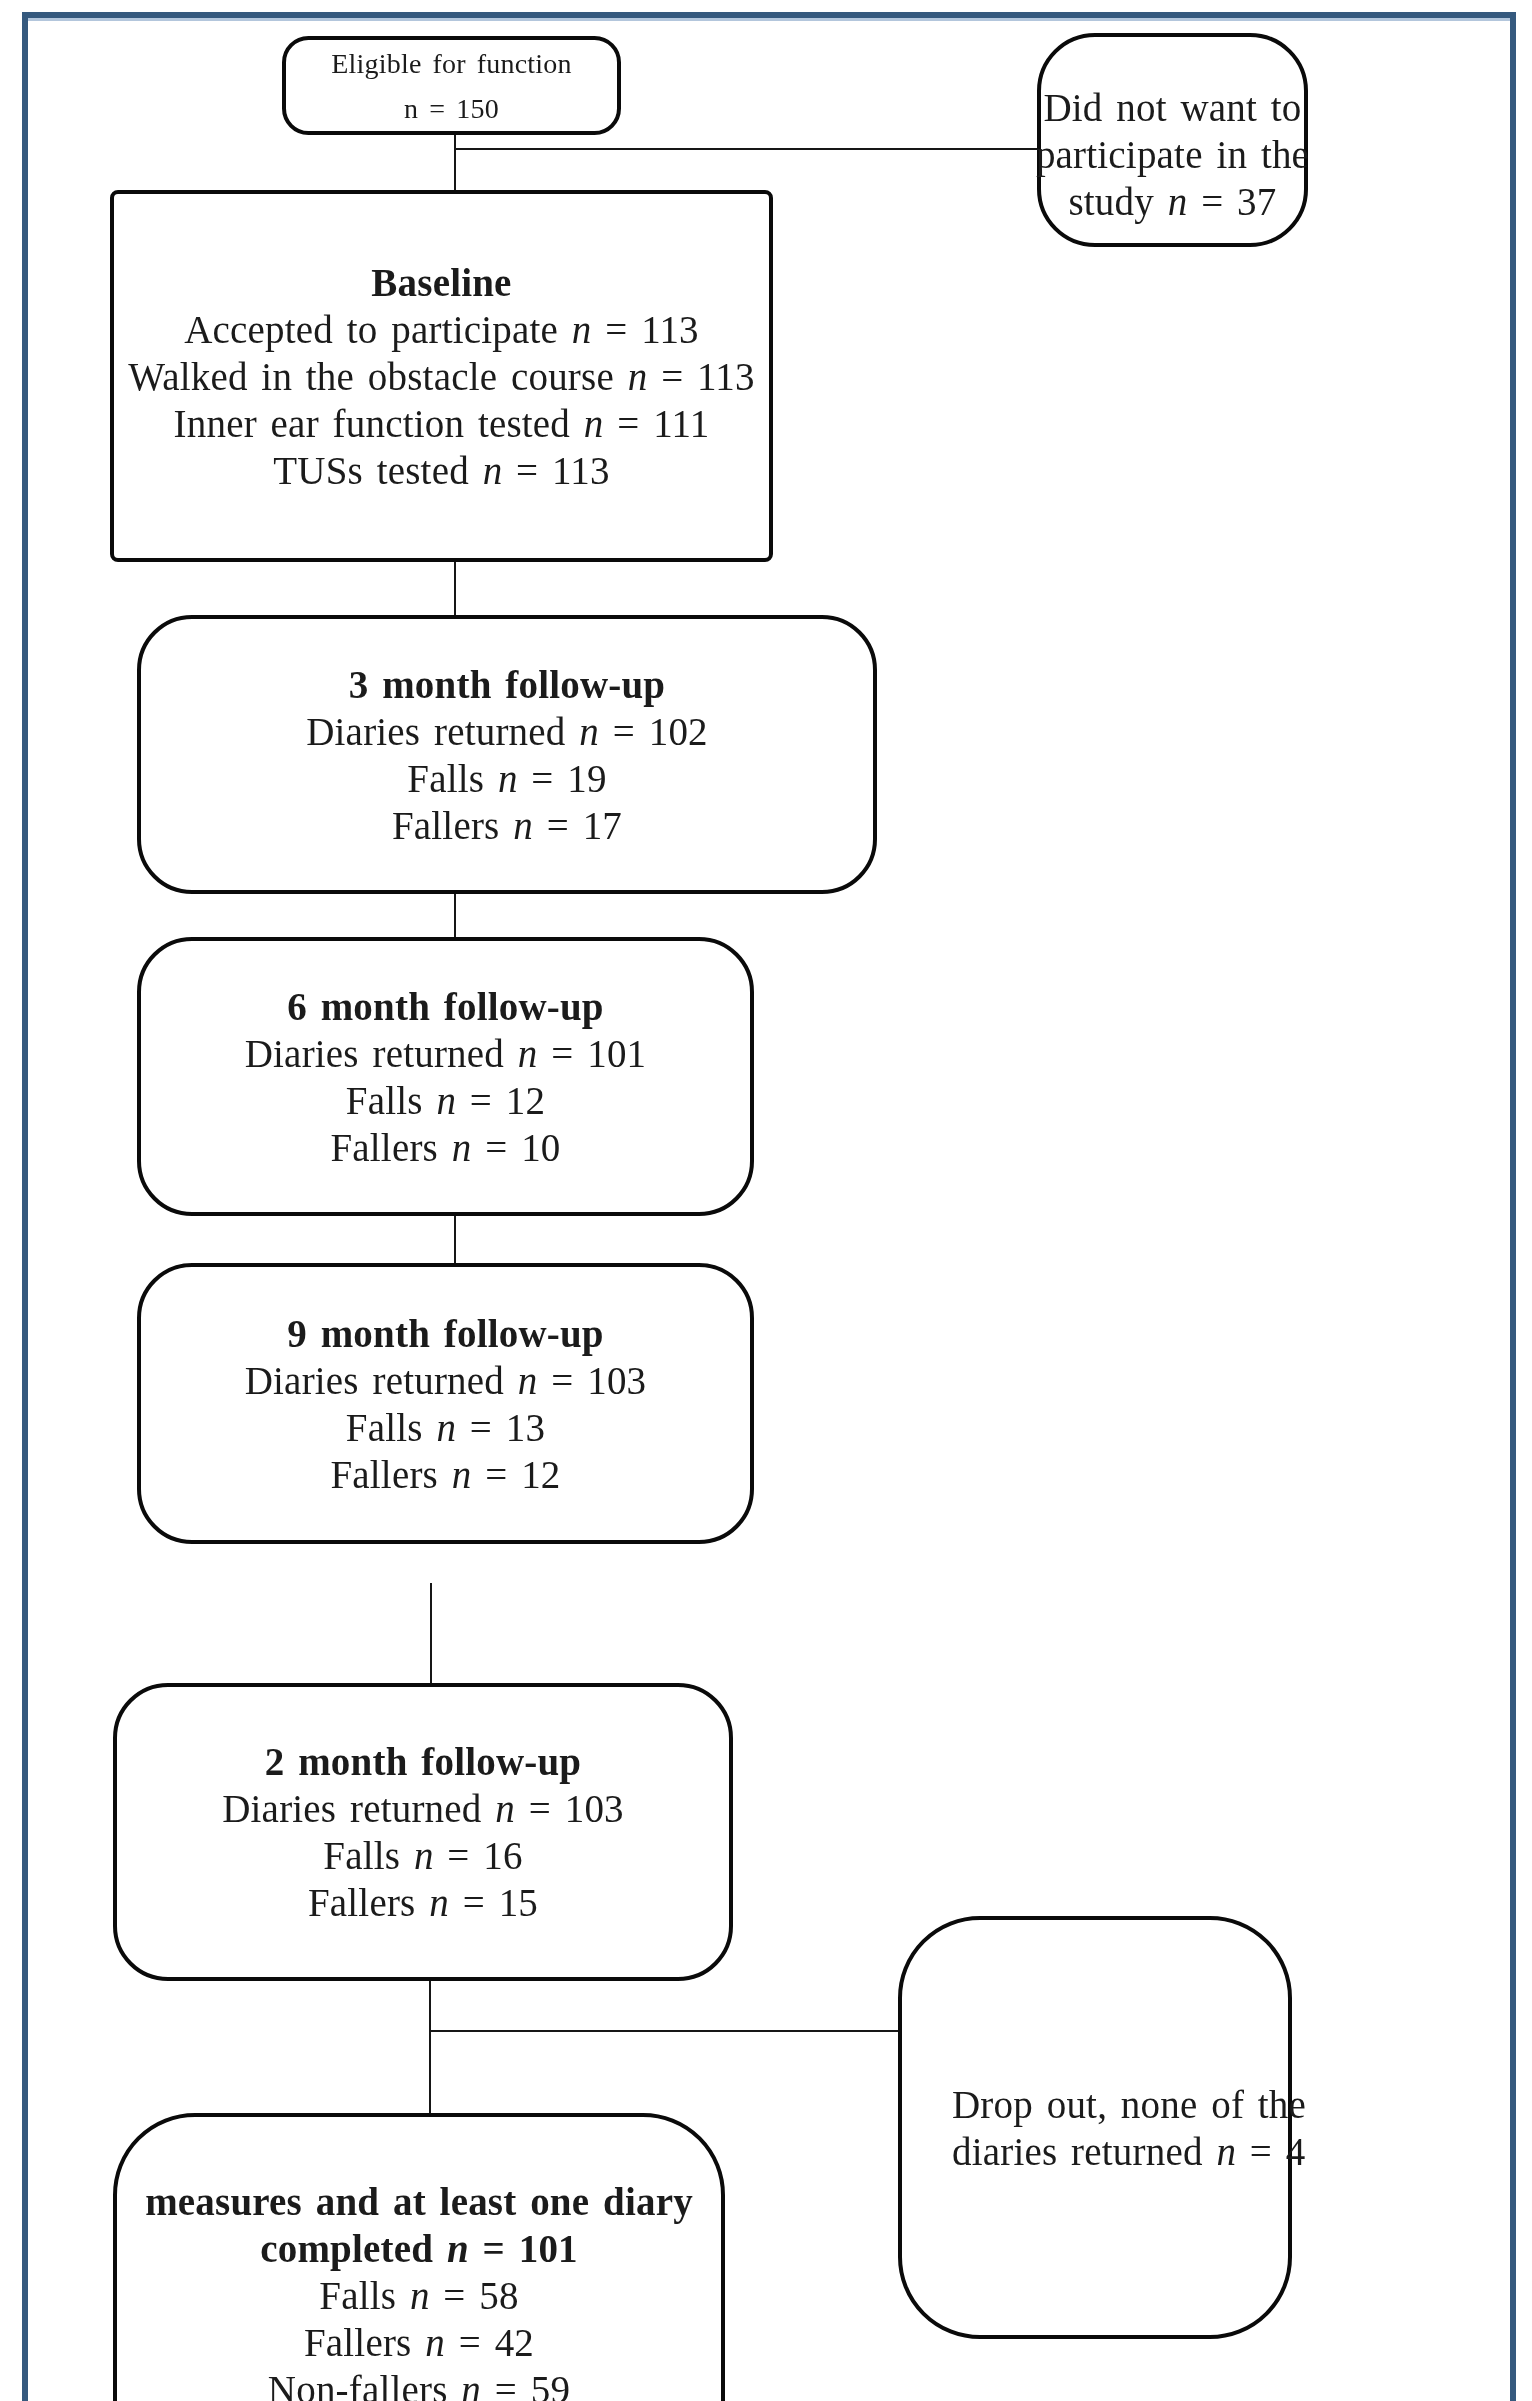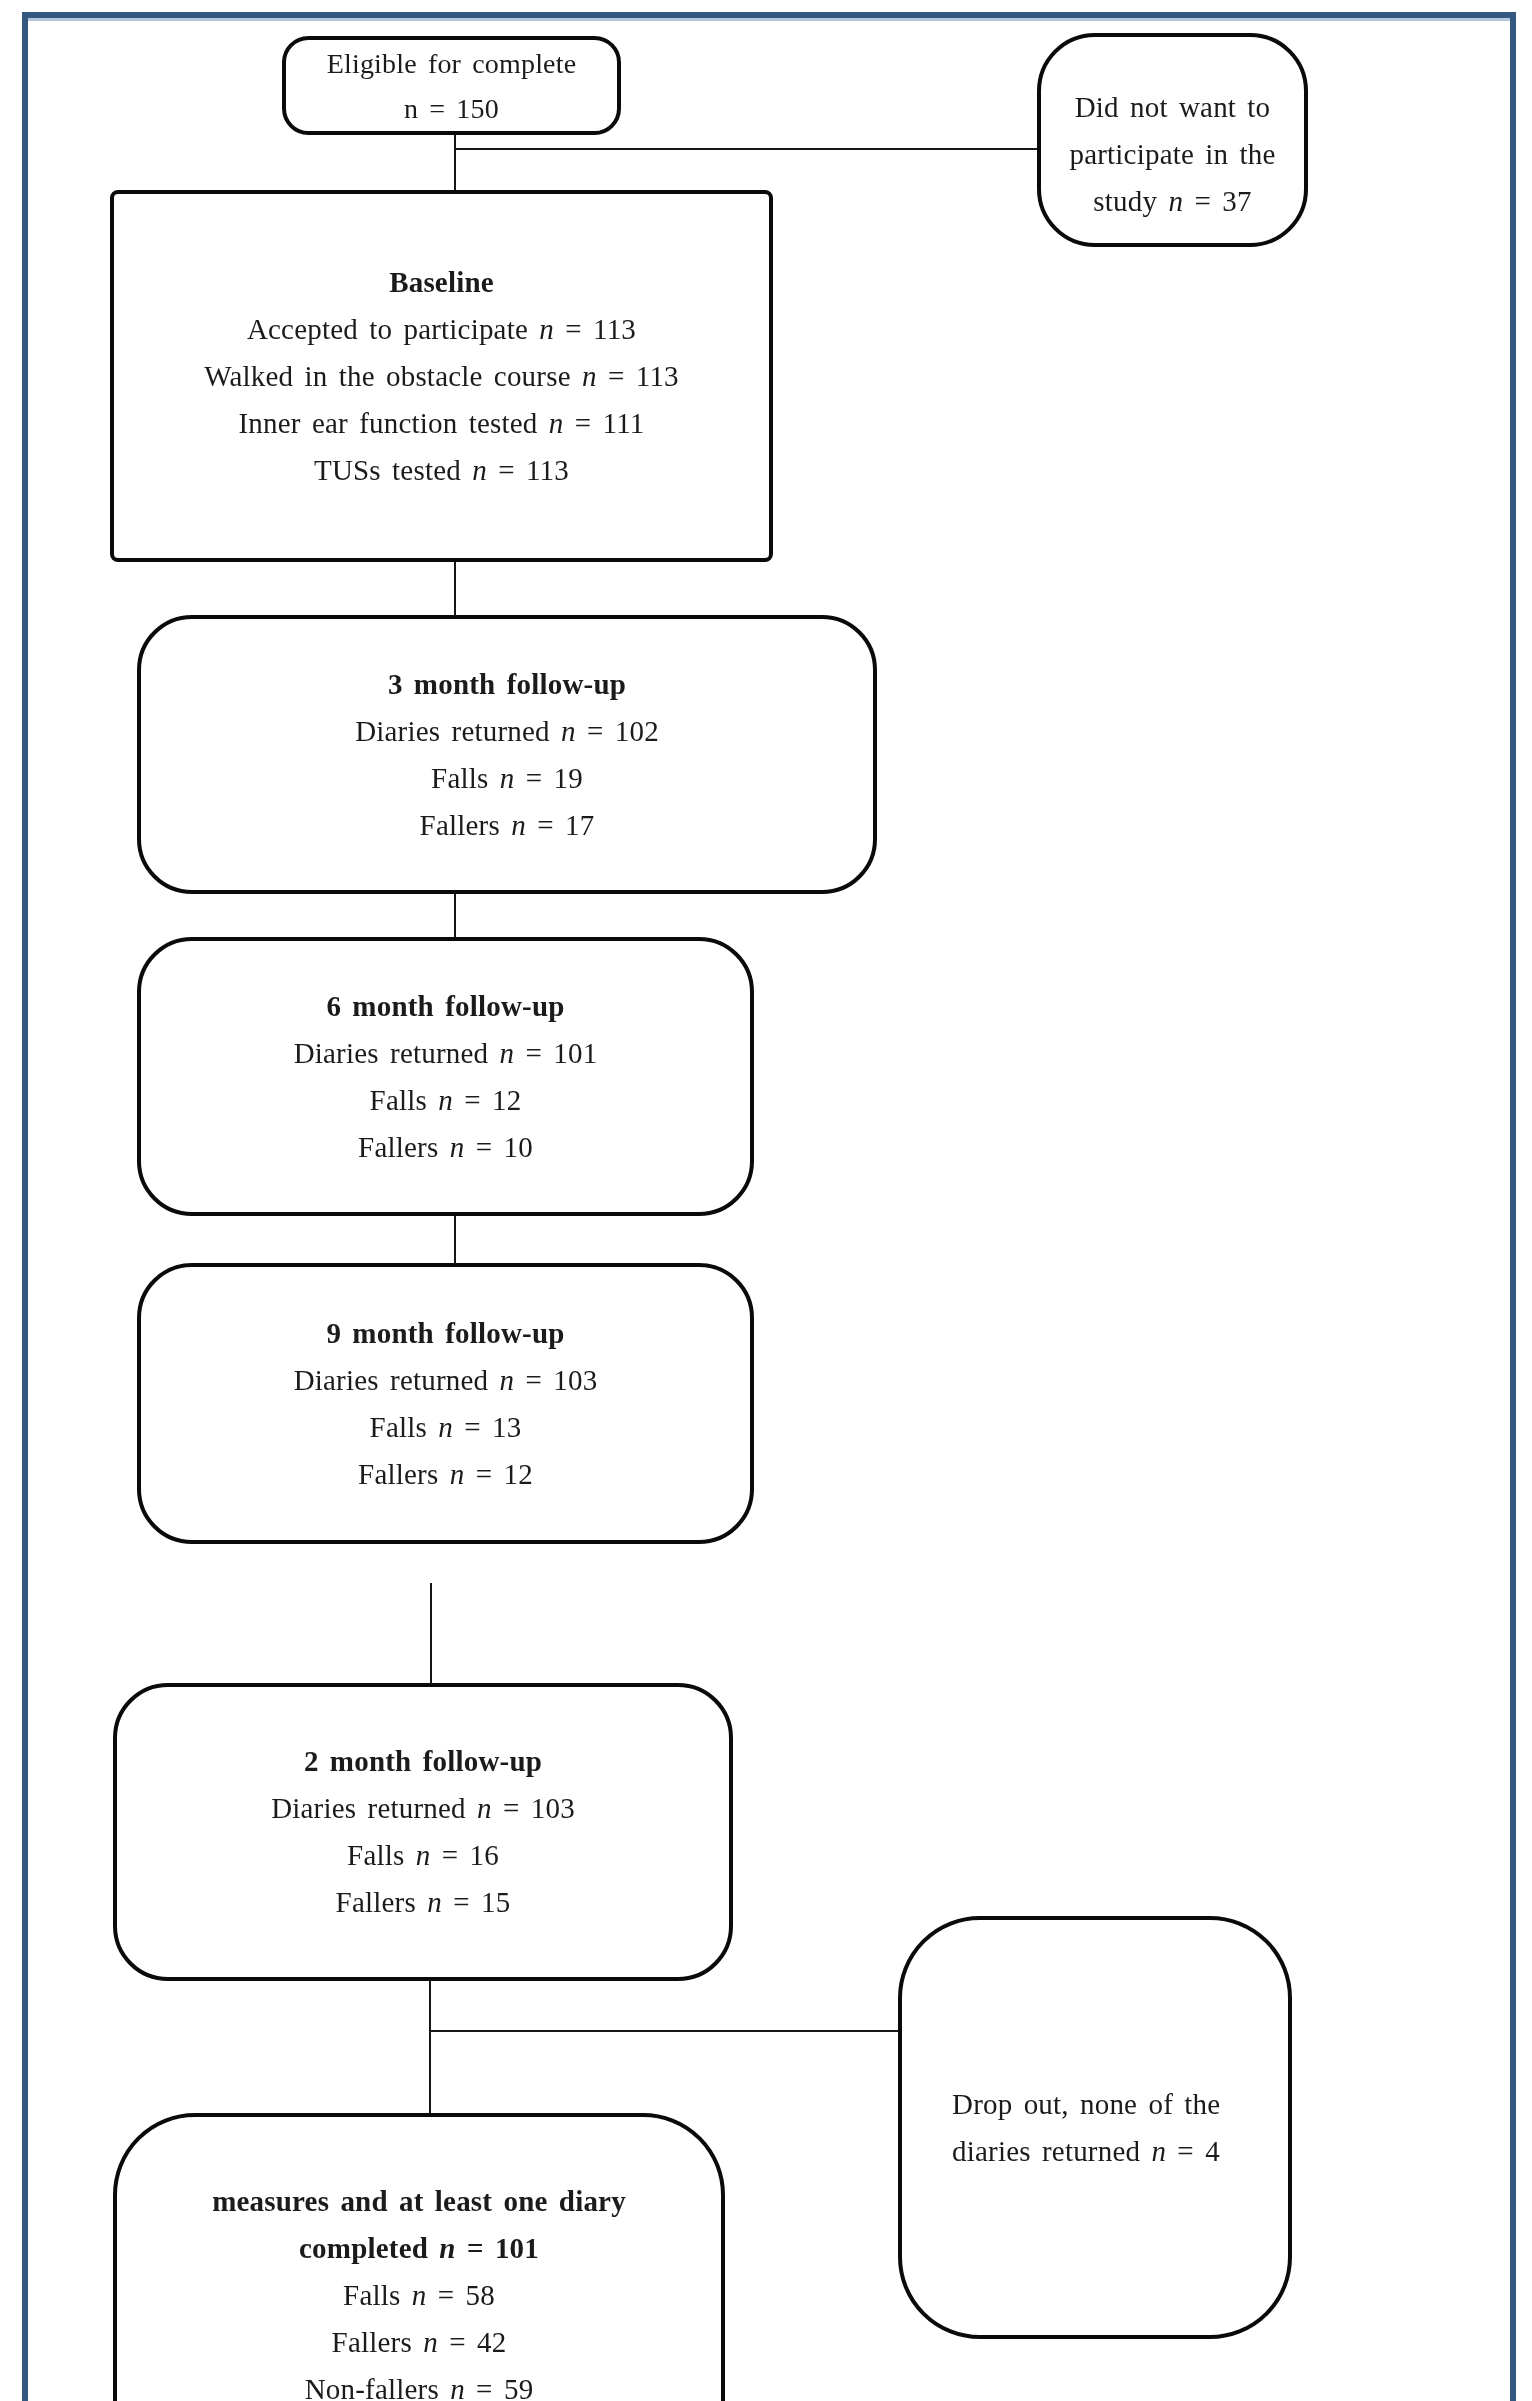--- a/index.html
+++ b/index.html
@@ -18,21 +18,21 @@
     box-shadow: inset 0 2.9px 0 #B3C6DC, inset 0 -2.9px 0 #B3C6DC;
   }
   .box{
     position:absolute;
     box-sizing:border-box;
     background:#ffffff;
     border:4.8px solid #0a0a0a;
     display:flex;flex-direction:column;
     justify-content:center;align-items:center;
     text-align:center;
-    font-size:29px;line-height:47px;
+    font-size:39px;line-height:47px;
     word-spacing:3.8px;letter-spacing:0.2px;
   }
   .line{white-space:pre;}
   .line.bold{font-weight:bold;}
   .it{font-style:italic;}
 
   .box-eligible{left:282px;top:36px;width:339px;height:99px;border-radius:26.4px;border-width:4.3px;font-size:28px;line-height:45px;}
   .box-declined{left:1037px;top:33px;width:271px;height:214px;border-radius:58px;padding-top:29px;}
   .box-baseline{left:110px;top:190px;width:663px;height:372px;border-radius:8px;}
   .box-m3{left:137px;top:615px;width:740px;height:279px;border-radius:55px;}
@@ -62,21 +62,21 @@
   <div class="vline v1"></div>
   <div class="hline h1"></div>
   <div class="vline v2"></div>
   <div class="vline v3"></div>
   <div class="vline v4"></div>
   <div class="vline v5"></div>
   <div class="vline v6"></div>
   <div class="hline h2"></div>
 
   <div class="box box-eligible">
-      <div class="line"><span>Eligible for complete</span></div>
+      <div class="line"><span>Eligible for function</span></div>
       <div class="line"><span>n = 150</span></div>
     </div>
   <div class="box box-declined">
       <div class="line"><span>Did not want to</span></div>
       <div class="line"><span>participate in the</span></div>
       <div class="line"><span>study </span><span class="it">n</span><span> = 37</span></div>
     </div>
   <div class="box box-baseline">
       <div class="line bold"><span>Baseline</span></div>
       <div class="line"><span>Accepted to participate </span><span class="it">n</span><span> = 113</span></div>

